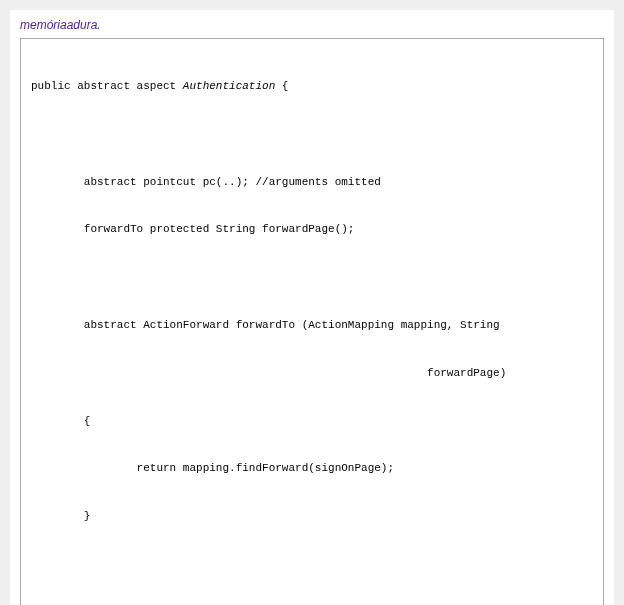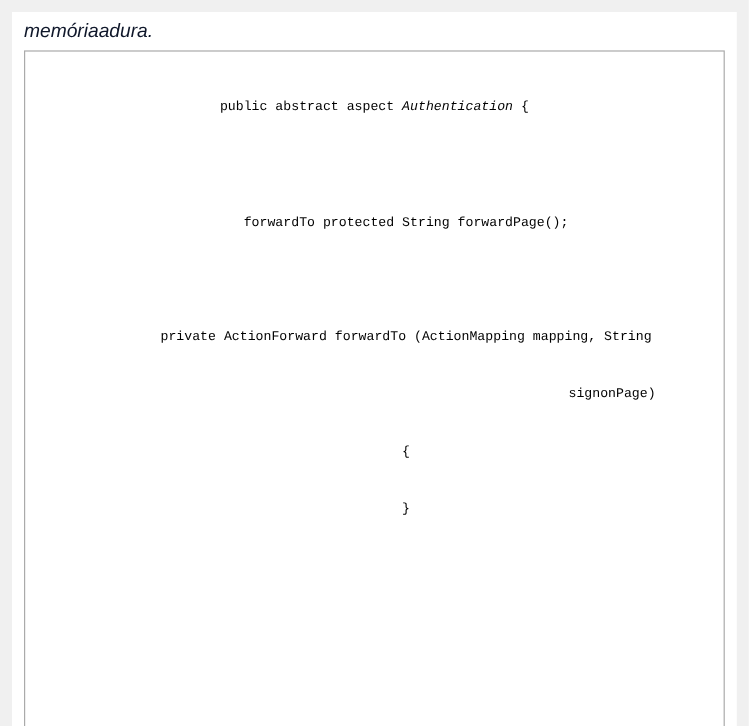--- a/index.html
+++ b/index.html
@@ -19,62 +19,63 @@
     }
 
     .page-container {
       width: 604px;
       background: #fff;
       padding: 8px 10px 12px 10px;
     }
 
     .heading-text {
       font-family: Arial, sans-serif;
-      font-size: 16px;
-      color: #0f172a;
+      font-size: 12px;
+      color: #4c1d95;
       margin-bottom: 6px;
       font-style: italic;
     }
 
     .code-box {
       border: 1px solid #aaa;
       background: #fff;
       padding: 8px 10px;
       font-family: 'Courier New', Courier, monospace;
       font-size: 11px;
       line-height: 1.45;
       color: #000;
       white-space: pre;
       overflow-x: auto;
     }
 
     .code-line {
       display: block;
       white-space: pre;
-      text-align: center;
     }
 
     .italic {
       font-style: italic;
     }
   </style>
 </head>
 <body>
 
 <div class="page-container">
   <div class="heading-text">memóriaadura.</div>
 
   <div class="code-box">
     <span class="code-line">public abstract aspect <span class="italic">Authentication</span> {</span>
     <span class="code-line"> </span>
+    <span class="code-line">        abstract pointcut pc(..); //arguments omitted</span>
     <span class="code-line">        forwardTo protected String forwardPage();</span>
     <span class="code-line"> </span>
-    <span class="code-line">        private ActionForward forwardTo (ActionMapping mapping, String</span>
-    <span class="code-line">                                                            signonPage)</span>
+    <span class="code-line">        abstract ActionForward forwardTo (ActionMapping mapping, String</span>
+    <span class="code-line">                                                            forwardPage)</span>
     <span class="code-line">        {</span>
+    <span class="code-line">                return mapping.findForward(signOnPage);</span>
     <span class="code-line">        }</span>
     <span class="code-line"> </span>
     
     
     
     
     
     
     
     

